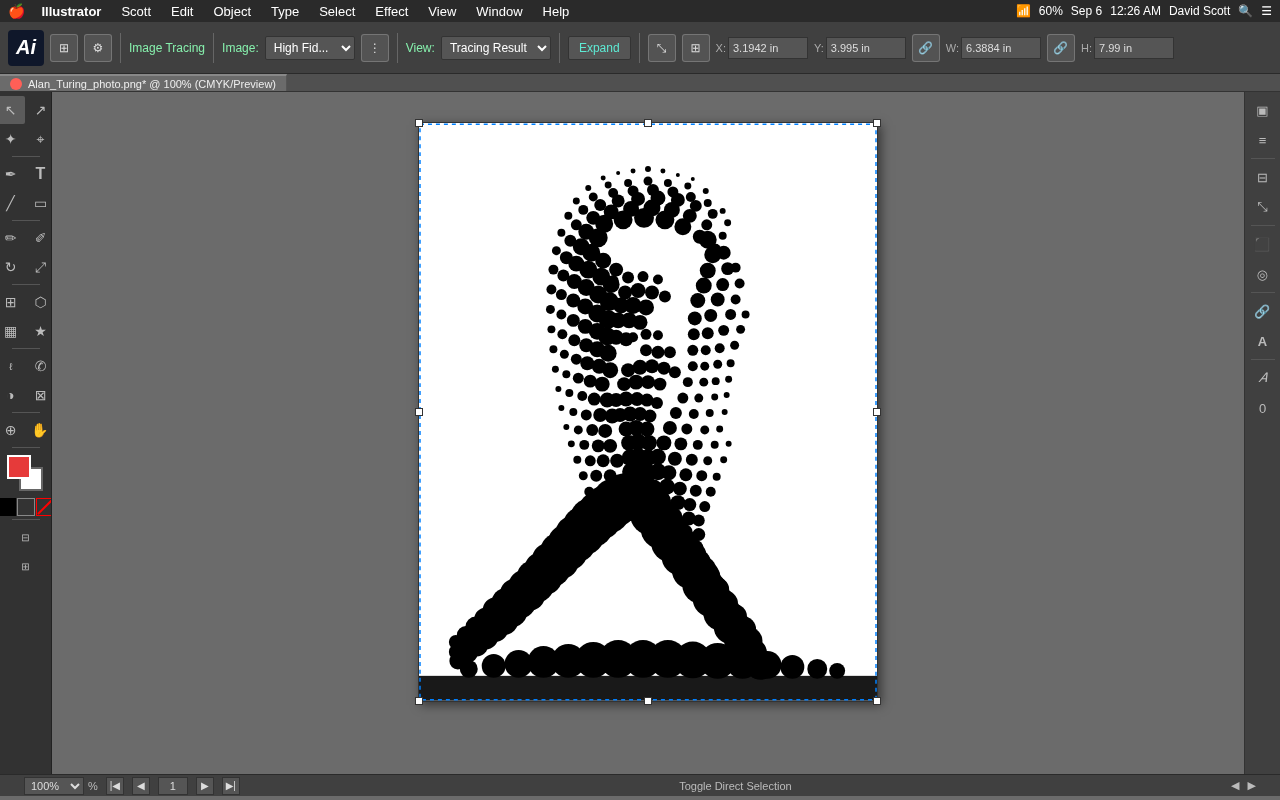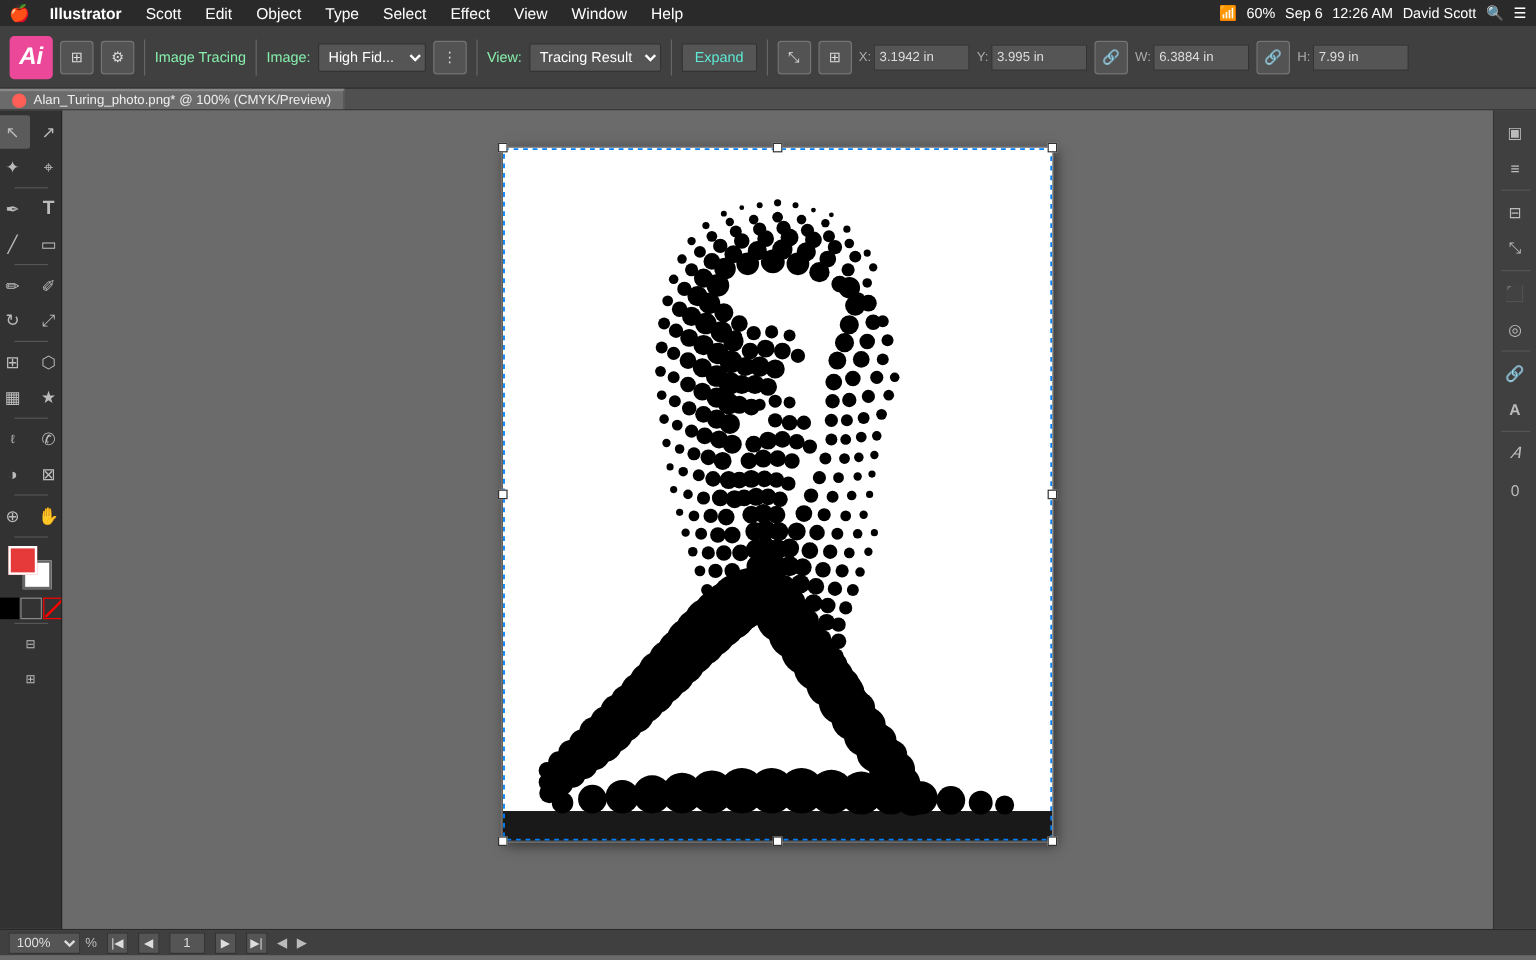--- a/index.html
+++ b/index.html
@@ -47,21 +47,21 @@
       background: #404040;
       display: flex;
       align-items: center;
       padding: 0 8px;
       gap: 6px;
       border-bottom: 1px solid #2a2a2a;
     }
     .toolbar-logo {
       width: 36px;
       height: 36px;
-      background: #ec4899;
+      background: #0f172a;
       display: flex;
       align-items: center;
       justify-content: center;
       color: #fff;
       font-size: 20px;
       font-weight: bold;
       font-style: italic;
       border-radius: 4px;
       flex-shrink: 0;
     }
@@ -315,21 +315,21 @@
       margin: 2px 0;
     }
 
     
     #statusbar {
       width: 100%;
       height: 22px;
       background: #404040;
       display: flex;
       align-items: center;
-      padding: 0 7px;
+      padding: 0 24px;
       gap: 8px;
       border-top: 1px solid #2a2a2a;
     }
     .status-text {
       color: #bbb;
       font-size: 11px;
     }
     .status-zoom {
       display: flex;
       align-items: center;
@@ -1202,15 +1202,16 @@
     <select class="zoom-select">
       <option>100%</option>
     </select>
     <span class="status-text">%</span>
   </div>
   <div class="nav-btn">|◀</div>
   <div class="nav-btn">◀</div>
   <input class="page-input" type="text" value="1" style="">
   <div class="nav-btn">▶</div>
   <div class="nav-btn">▶|</div>
+  <span class="status-mid">Toggle Direct Selection</span>
   <span class="status-arrow">◀</span>
   <span class="status-arrow">▶</span>
 </div>
 
 </body></html>

